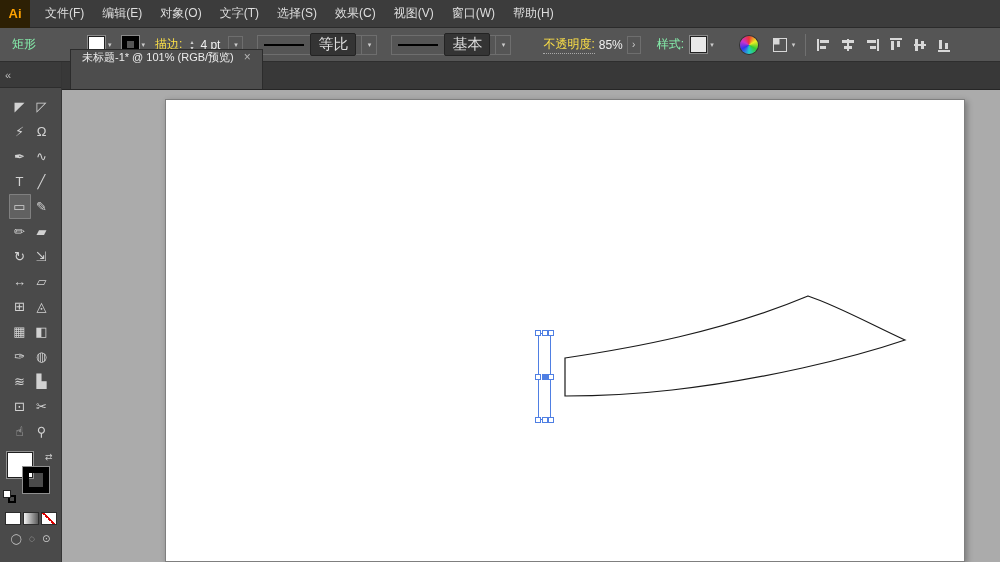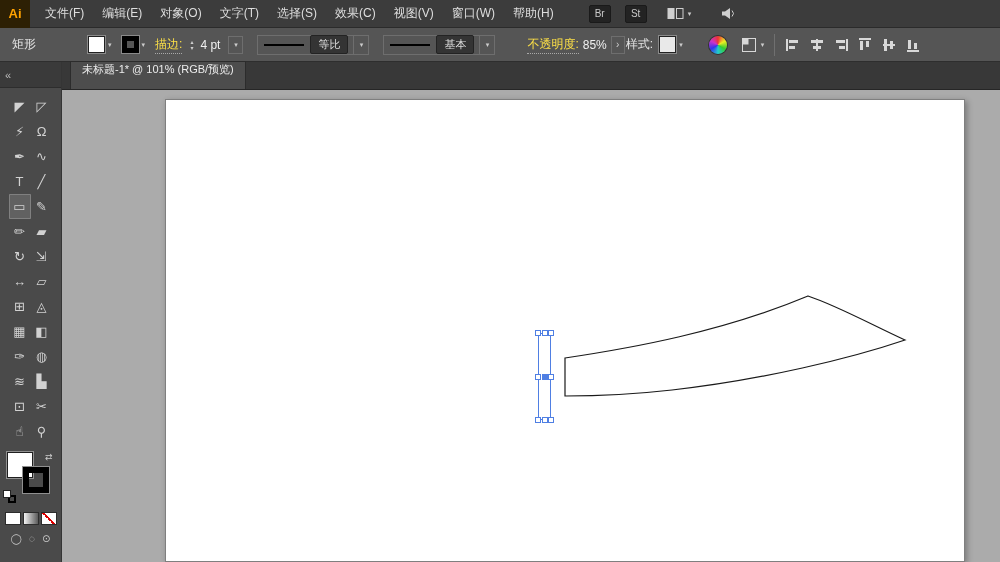--- a/index.html
+++ b/index.html
@@ -12,48 +12,48 @@
   .menus { display:flex; align-items:flex-end; height:100%; margin-left:6px; }
   .menu { padding:0 9px; line-height:28px; color:#dedede; cursor:default; white-space:nowrap; }
   .mb-right { display:flex; align-items:center; margin-left:26px; gap:14px; }
   .badge { width:22px; height:18px; background:#232323; border:1px solid #1a1a1a; border-radius:2px; color:#c9c9c9; font-size:10px; display:flex; align-items:center; justify-content:center; }
   .ws { display:flex; align-items:center; gap:4px; margin-left:6px; }
   .caret { font-size:7px; color:#cccccc; line-height:1; }
   .speaker { margin-left:16px; display:flex; align-items:center; }
 
   
   .controlbar { position:absolute; top:28px; left:0; right:0; height:34px; background:#555555; border-bottom:1px solid #2e2e2e; display:flex; align-items:center; padding:0 12px; }
-  .cb-label { color:#e5e5e5; white-space:nowrap; }
+  .cb-label { color:#86efac; white-space:nowrap; }
   .cb-link { color:#fde047; border-bottom:1px dotted #a9a9a9; white-space:nowrap; cursor:default; }
   .tool-name { margin-right:52px; }
   .sw-wrap { display:flex; align-items:center; gap:3px; margin-right:10px; }
   .swatch { width:17px; height:17px; background:#ffffff; box-shadow:0 0 0 1px #222 inset, 0 0 0 1px #8a8a8a; }
   .stroke-ind { width:17px; height:17px; border:5px solid #000; background:transparent; box-shadow:0 0 0 1px #8a8a8a; }
   .style-sw { width:17px; height:17px; background:#e9e9e9; box-shadow:0 0 0 1px #222 inset, 0 0 0 1px #8a8a8a; }
   .stepper { display:flex; flex-direction:column; justify-content:center; margin:0 3px 0 8px; }
   .stepper span { font-size:6px; line-height:6px; color:#cfcfcf; }
   .val { color:#f0f0f0; padding:0 4px; white-space:nowrap; }
   .caret-box { width:15px; height:18px; border:1px solid #6e6e6e; display:flex; align-items:center; justify-content:center; margin-left:4px; }
   .pill { display:flex; align-items:center; border:1px solid #6e6e6e; height:20px; margin-left:14px; padding-left:6px; }
   .pill .line { width:40px; height:2px; background:#000; margin-right:6px; }
-  .chip { background:#343434; border:1px solid #232323; border-radius:2px; color:#dddddd; font-size:11px; padding:1px 7px; white-space:nowrap; }
+  .chip { background:#343434; border:1px solid #232323; border-radius:2px; color:#dddddd; font-size:15px; padding:1px 7px; white-space:nowrap; }
   .pill .caret-box { border:none; border-left:1px solid #6e6e6e; margin-left:5px; height:100%; }
   .op-label { margin-left:32px; }
   .gt-btn { width:14px; height:18px; border:1px solid #6e6e6e; color:#cfcfcf; font-size:10px; display:flex; align-items:center; justify-content:center; }
-  .style-label { margin-left:1px; margin-right:6px; }
+  .style-label { margin-left:16px; margin-right:6px; }
   .recolor { width:18px; height:18px; border-radius:50%; margin-left:16px; background:conic-gradient(#e33,#ee2,#3c3,#2cc,#33e,#c3c,#e33); box-shadow:0 0 0 1px #333; }
   .tr-icon { display:flex; align-items:center; gap:4px; margin-left:14px; }
   .cb-sep { width:1px; height:22px; background:#3a3a3a; border-right:1px solid #707070; margin:0 10px; }
   .align { display:flex; align-items:center; gap:8px; }
   .align .ab { width:16px; height:16px; display:flex; align-items:center; justify-content:center; }
   .align svg rect { fill:#d8d8d8; }
 
   
   .tabbar { position:absolute; top:62px; left:62px; right:0; height:28px; background:#383838; border-bottom:1px solid #262626; display:flex; align-items:flex-end; }
-  .doc-tab { height:28px; margin-left:8px; background:#4d4d4d; border:1px solid #2c2c2c; border-bottom:none; display:flex; align-items:flex-start; gap:10px; padding:0 11px; color:#ececec; font-size:11px; white-space:nowrap;flex-direction:column; }
+  .doc-tab { height:40px; margin-left:8px; background:#4d4d4d; border:1px solid #2c2c2c; border-bottom:none; display:flex; align-items:flex-start; gap:10px; padding:0 11px; color:#ececec; font-size:11px; white-space:nowrap; }
   .doc-tab .close { color:#b5b5b5; font-size:12px; }
 
   
   .toolbar { position:absolute; top:62px; bottom:0; left:0; width:62px; background:#4a4a4a; border-right:1px solid #353535; }
   .tb-head { height:26px; background:#3a3a3a; border-bottom:1px solid #2d2d2d; color:#bdbdbd; font-size:11px; display:flex; align-items:center; padding-left:5px; }
   .tools { display:grid; grid-template-columns:22px 22px; justify-content:center; margin-top:6px; }
   .tool { width:22px; height:25px; display:flex; align-items:center; justify-content:center; color:#d2d2d2; font-size:13px; cursor:default; }
   .tool.active { background:#616161; box-shadow:inset 0 0 0 1px #808080; border-radius:1px; }
   .fs { position:relative; width:62px; height:52px; margin-top:8px; }
   .fill-sq { position:absolute; left:7px; top:0; width:26px; height:26px; background:#fff; box-shadow:0 0 0 1px #202020 inset, 0 0 0 1px #909090; }
@@ -85,37 +85,20 @@
     <span class="menu">文件(F)</span>
     <span class="menu">编辑(E)</span>
     <span class="menu">对象(O)</span>
     <span class="menu">文字(T)</span>
     <span class="menu">选择(S)</span>
     <span class="menu">效果(C)</span>
     <span class="menu">视图(V)</span>
     <span class="menu">窗口(W)</span>
     <span class="menu">帮助(H)</span>
   </nav>
-  <div class="mb-right">
-    <span class="badge">Br</span>
-    <span class="badge">St</span>
-    <span class="ws">
-      <svg width="17" height="13" viewBox="0 0 17 13">
-          <rect x="0.5" y="1" width="7" height="11" fill="#cfcfcf"></rect>
-          <rect x="9.5" y="1.5" width="6.5" height="10" fill="none" stroke="#cfcfcf"></rect>
-        </svg>
-      <span class="caret">▾</span>
-    </span>
-    <span class="speaker">
-      <svg width="15" height="13" viewBox="0 0 15 13">
-          <path d="M1 4.5 h3 L9 1 v11 L4 8.5 H1 z" fill="#cfcfcf"></path>
-          <path d="M11 3.5 q3 3 0 6" stroke="#cfcfcf" fill="none"></path>
-        </svg>
-    </span>
-  </div>
 </header>
 
 <div class="controlbar">
   <span class="cb-label tool-name">矩形</span>
 
   <span class="sw-wrap">
     <span class="swatch"></span>
     <span class="caret">▾</span>
   </span>
   <span class="sw-wrap">

